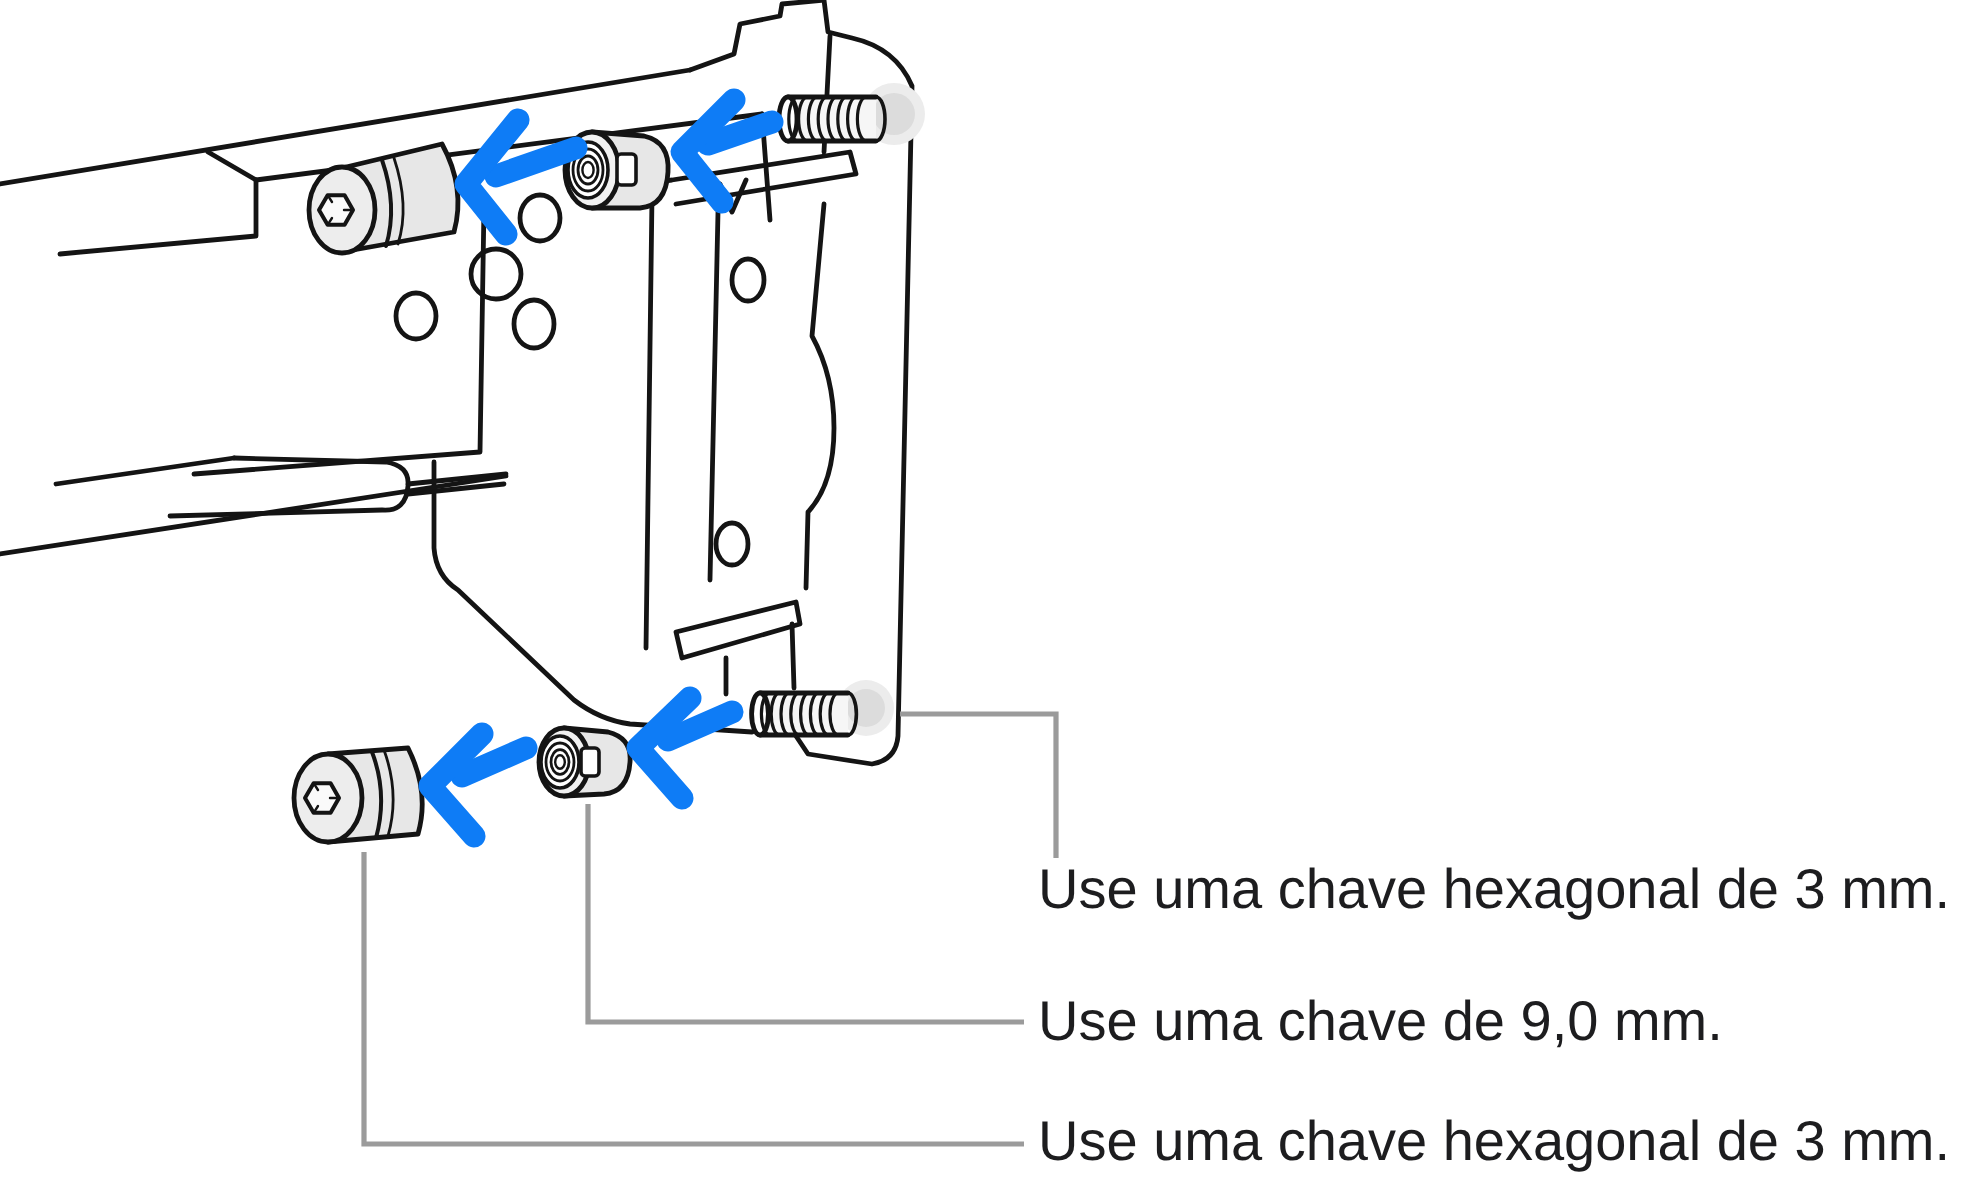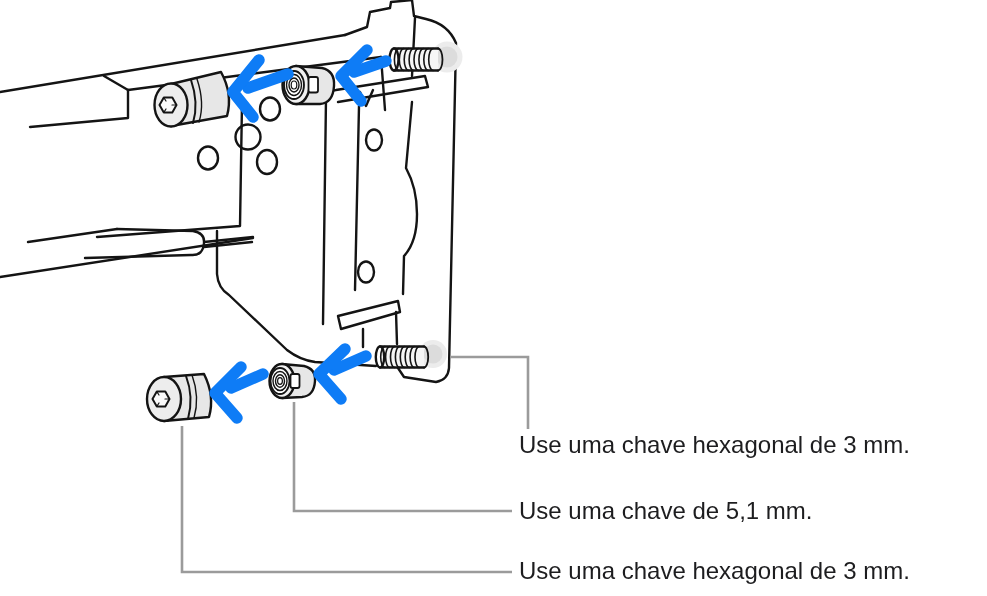--- a/index.html
+++ b/index.html
@@ -3,21 +3,21 @@
 <meta charset="utf-8">
 <style>
   html,body{margin:0;padding:0;background:#ffffff;}
   .stage{
     position:relative;width:987px;height:596px;background:#ffffff;overflow:hidden;
     font-family:"Liberation Sans",sans-serif;
   }
   .stage svg{position:absolute;left:0;top:0;}
   .callout{
     position:absolute;left:519px;white-space:nowrap;
-    font-size:24px;line-height:30px;color:#1d1d1f;
+    font-size:28px;line-height:30px;color:#1d1d1f;
     font-family:"Liberation Sans",sans-serif;
   }
   .callout.l1{top:430px;}
   .callout.l2{top:496px;}
   .callout.l3{top:556px;}
 </style>
 </head>
 <body>
 
 <div class="stage">
@@ -144,16 +144,16 @@
     </g>
 
     <g fill="none" stroke="#9b9b9b" stroke-width="2.6" stroke-linecap="butt" stroke-linejoin="miter">
       <polyline points="450,357 528,357 528,429"></polyline>
       <polyline points="294,402 294,511 512,511"></polyline>
       <polyline points="182,426 182,572 512,572"></polyline>
     </g>
   </svg>
 
   <div class="callout l1">Use uma chave hexagonal de 3 mm.</div>
-  <div class="callout l2">Use uma chave de 5,1 mm.</div>
+  <div class="callout l2">Use uma chave de 9,0 mm.</div>
   <div class="callout l3">Use uma chave hexagonal de 3 mm.</div>
 
 </div>
 
 </body></html>

